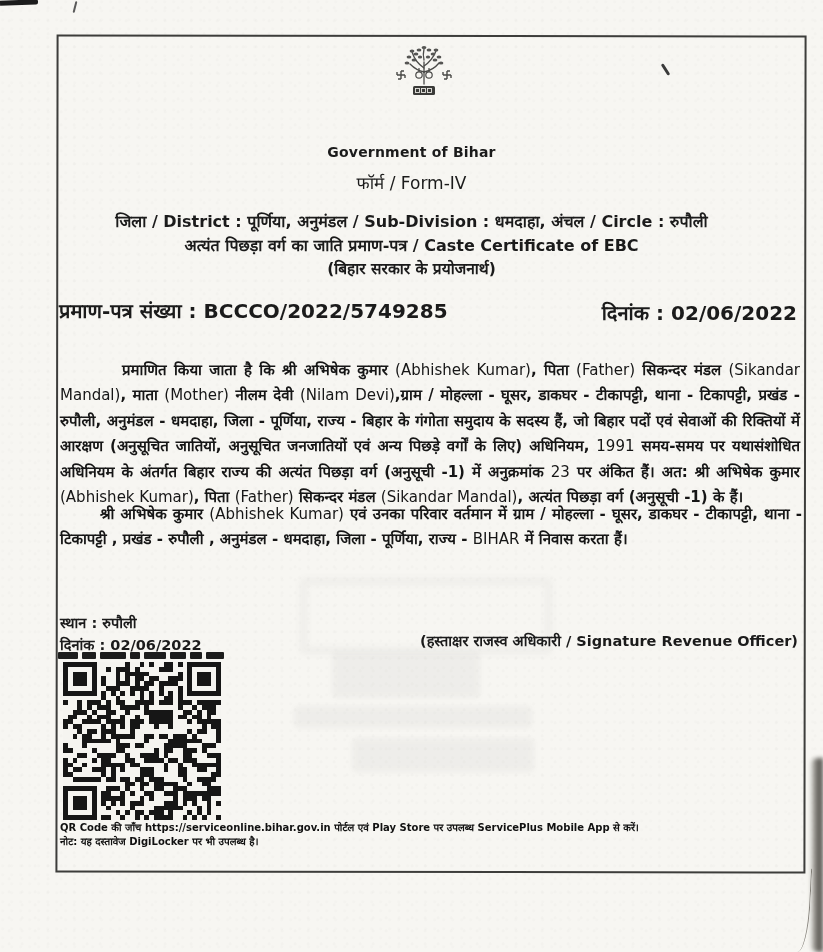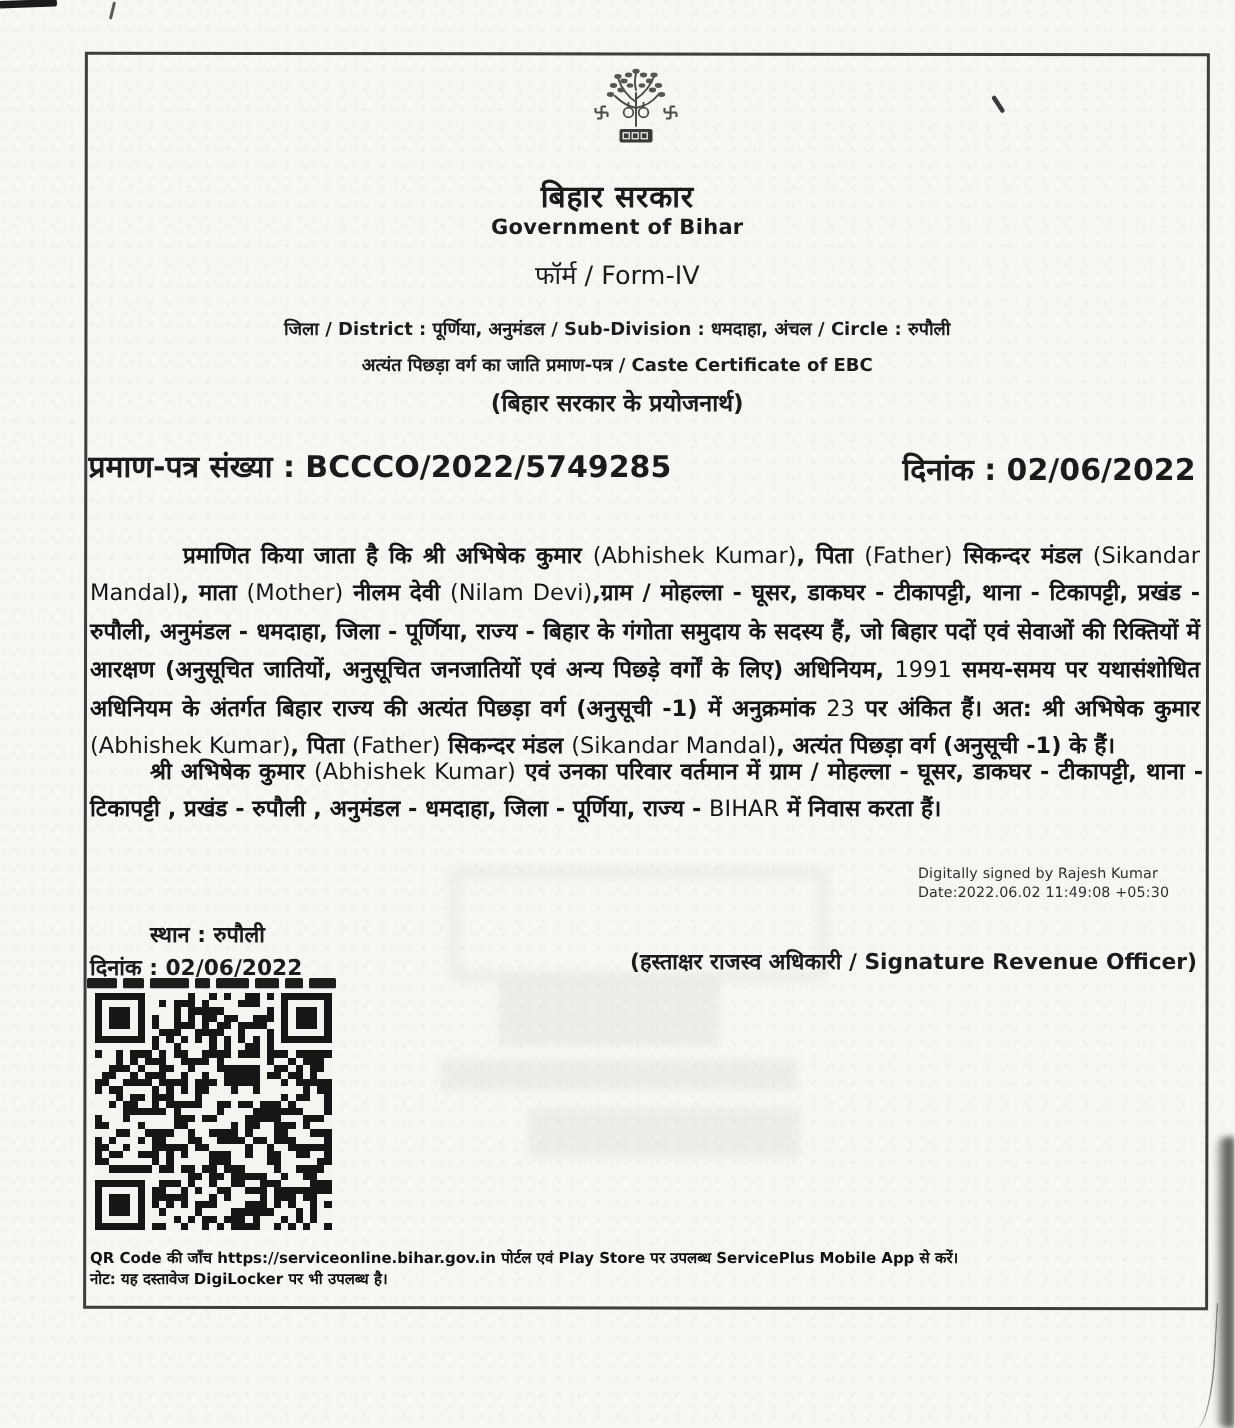--- a/index.html
+++ b/index.html
@@ -20,41 +20,41 @@
   .border-box{
     position:absolute;left:56px;top:35px;width:746px;height:834px;
     border:2px solid #3d3d3b;
     transform:rotate(0.08deg);
   }
   .abs{position:absolute;}
   .center{left:0;width:823px;text-align:center;}
   .hindi-title{font-size:20px;font-weight:700;letter-spacing:0.5px;}
   .eng-title{font-size:14px;font-weight:700;letter-spacing:0.2px;}
   .form-line{font-size:17px;font-weight:400;}
-  .hdr-line{font-size:12px;font-weight:700;}
+  .hdr-line{font-size:16px;font-weight:700;}
   .purpose-line{font-size:15.5px;font-weight:700;}
   .meta-line{font-size:20px;font-weight:700;}
   .body-par{
     font-size:15px;line-height:25.4px;text-align:justify;
     font-weight:600;color:#161616;
   }
   .body-par .seg-b{font-weight:400;}
   .par1{left:60px;top:358px;width:740px;text-indent:62px;}
   .par2{left:60px;top:502px;width:742px;text-indent:40px;}
   .digsig{
     left:612px;top:576px;width:200px;
     font-size:9.5px;line-height:13px;color:#2e2e2e;font-weight:500;
     letter-spacing:0.1px;
   }
-  .place-line{left:60px;top:612px;font-size:14.5px;font-weight:700;margin-left:40px;}
+  .place-line{left:60px;top:612px;font-size:14.5px;font-weight:700;}
   .date-line2{left:60px;top:634px;font-size:14.5px;font-weight:700;}
   .sig-label{right:25px;top:630px;font-size:14.5px;font-weight:700;text-align:right;}
   .cert-left{left:59px;top:297px;}
   .cert-right{right:26px;top:299px;}
-  .footer{left:60px;top:821px;width:700px;font-size:10px;font-weight:700;line-height:13.6px;color:#111;margin-top:12px;}
+  .footer{left:60px;top:821px;width:700px;font-size:10px;font-weight:700;line-height:13.6px;color:#111;}
   .qr{left:57px;top:662px;width:170px;height:158px;}
   .qr svg{width:100%;height:100%;}
   .qr-cut-strip{left:58px;top:652px;width:168px;height:7px;overflow:hidden;display:flex;gap:4px;}
   .qr-cut-strip i{display:block;height:7px;background:#1d1d1d;border-radius:1px;}
   
   .ghost{position:absolute;background:#6b6b6b;opacity:0.055;filter:blur(2.5px);border-radius:4px;}
   .ghost.outline{background:transparent;border:7px solid #6b6b6b;filter:blur(3px);}
   
   .corner-mark{left:0;top:0;width:38px;height:5px;background:#1c1c1c;transform:rotate(-2deg);border-radius:0 2px 2px 0;}
   .pen-mark-1{left:74px;top:1px;width:2px;height:12px;background:#5a5a5a;transform:rotate(14deg);border-radius:2px;}
@@ -130,42 +130,37 @@
           <path d="M-4 0 H4 M0 -4 V4 M0 -4 H3 M4 0 V3 M0 4 H-3 M-4 0 V-3"></path>
         </g>
       </g>
       <rect x="21" y="42" width="22" height="9" rx="1.5" fill="#3a3a38"></rect>
       <rect x="23.5" y="44.5" width="4" height="4" fill="none" stroke="#e8e7e2" stroke-width="0.9"></rect>
       <rect x="29.5" y="44.5" width="4" height="4" fill="none" stroke="#e8e7e2" stroke-width="0.9"></rect>
       <rect x="35.5" y="44.5" width="4" height="4" fill="none" stroke="#e8e7e2" stroke-width="0.9"></rect>
     </svg>
   </div>
 
-  <div class="abs center hindi-title" style="top:117px;">बिहार सरकार</div>
   <div class="abs center eng-title" style="top:144px;">Government of Bihar</div>
   <div class="abs center form-line" style="top:171px;">फॉर्म / Form-IV</div>
 
   <div class="abs center hdr-line" style="top:210px;">जिला / District : पूर्णिया, अनुमंडल / Sub-Division : धमदाहा, अंचल / Circle : रुपौली</div>
   <div class="abs center hdr-line" style="top:234px;">अत्यंत पिछड़ा वर्ग का जाति प्रमाण-पत्र / Caste Certificate of EBC</div>
   <div class="abs center purpose-line" style="top:257px;">(बिहार सरकार के प्रयोजनार्थ)</div>
 
   <div class="abs meta-line cert-left">
     <span>प्रमाण-पत्र संख्या : </span><span>BCCCO/2022/5749285</span>
   </div>
   <div class="abs meta-line cert-right">
     <span>दिनांक : </span><span>02/06/2022</span>
   </div>
 
   <div class="abs body-par par1"><span>प्रमाणित किया जाता है कि श्री अभिषेक कुमार </span><span class="seg-b">(Abhishek Kumar)</span><span>, पिता </span><span class="seg-b">(Father)</span><span> सिकन्दर मंडल </span><span class="seg-b">(Sikandar Mandal)</span><span>, माता </span><span class="seg-b">(Mother)</span><span> नीलम देवी </span><span class="seg-b">(Nilam Devi)</span><span>,ग्राम / मोहल्ला - घूसर, डाकघर - टीकापट्टी, थाना - टिकापट्टी, प्रखंड - रुपौली, अनुमंडल - धमदाहा, जिला - पूर्णिया, राज्य - बिहार के गंगोता समुदाय के सदस्य हैं, जो बिहार पदों एवं सेवाओं की रिक्तियों में आरक्षण (अनुसूचित जातियों, अनुसूचित जनजातियों एवं अन्य पिछड़े वर्गों के लिए) अधिनियम, </span><span class="seg-b">1991</span><span> समय-समय पर यथासंशोधित अधिनियम के अंतर्गत बिहार राज्य की अत्यंत पिछड़ा वर्ग (अनुसूची -1) में अनुक्रमांक </span><span class="seg-b">23</span><span> पर अंकित हैं। अत: श्री अभिषेक कुमार </span><span class="seg-b">(Abhishek Kumar)</span><span>, पिता </span><span class="seg-b">(Father)</span><span> सिकन्दर मंडल </span><span class="seg-b">(Sikandar Mandal)</span><span>, अत्यंत पिछड़ा वर्ग (अनुसूची -1) के हैं।</span></div>
   <div class="abs body-par par2"><span>श्री अभिषेक कुमार </span><span class="seg-b">(Abhishek Kumar)</span><span> एवं उनका परिवार वर्तमान में ग्राम / मोहल्ला - घूसर, डाकघर - टीकापट्टी, थाना - टिकापट्टी , प्रखंड - रुपौली , अनुमंडल - धमदाहा, जिला - पूर्णिया, राज्य - </span><span class="seg-b">BIHAR</span><span> में निवास करता हैं।</span></div>
 
-  <div class="abs digsig">
-    <div>Digitally signed by Rajesh Kumar</div>
-    <div>Date:2022.06.02 11:49:08 +05:30</div>
-  </div>
 
   <div class="abs place-line">स्थान : रुपौली</div>
   <div class="abs date-line2">दिनांक : 02/06/2022</div>
   <div class="abs sig-label">(हस्ताक्षर राजस्व अधिकारी / Signature Revenue Officer)</div>
 
   <div class="abs qr-cut-strip">
     <i style="width:20px"></i>
       <i style="width:14px"></i>
       <i style="width:26px"></i>
       <i style="width:10px"></i>

